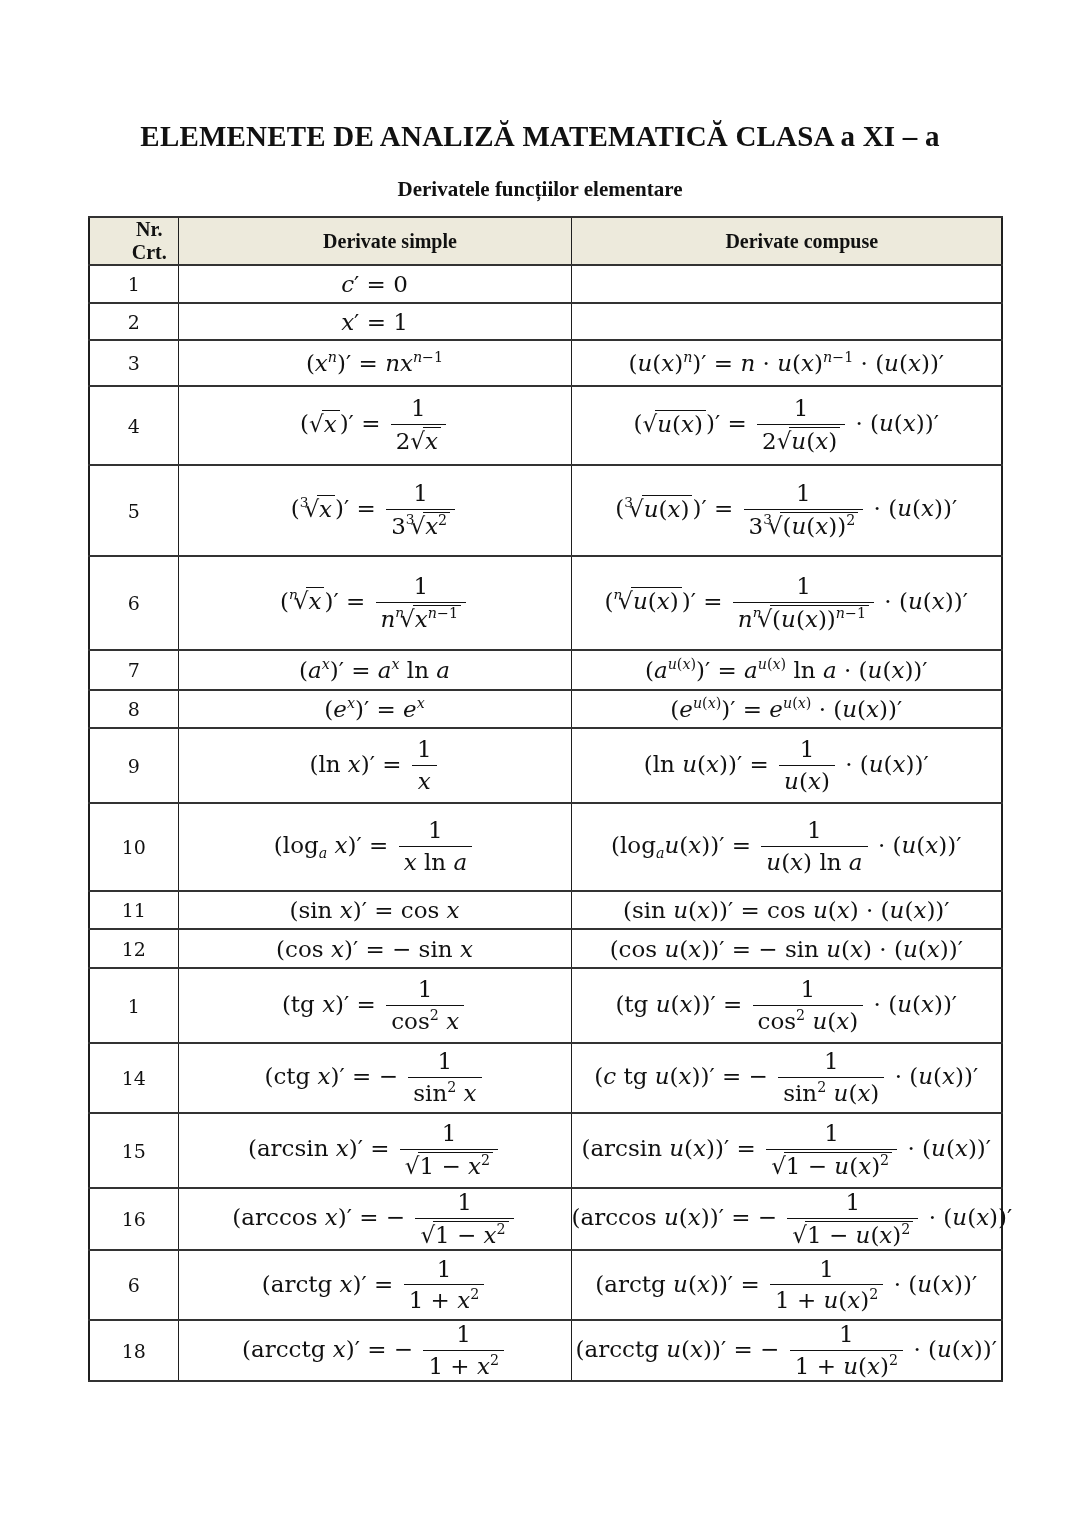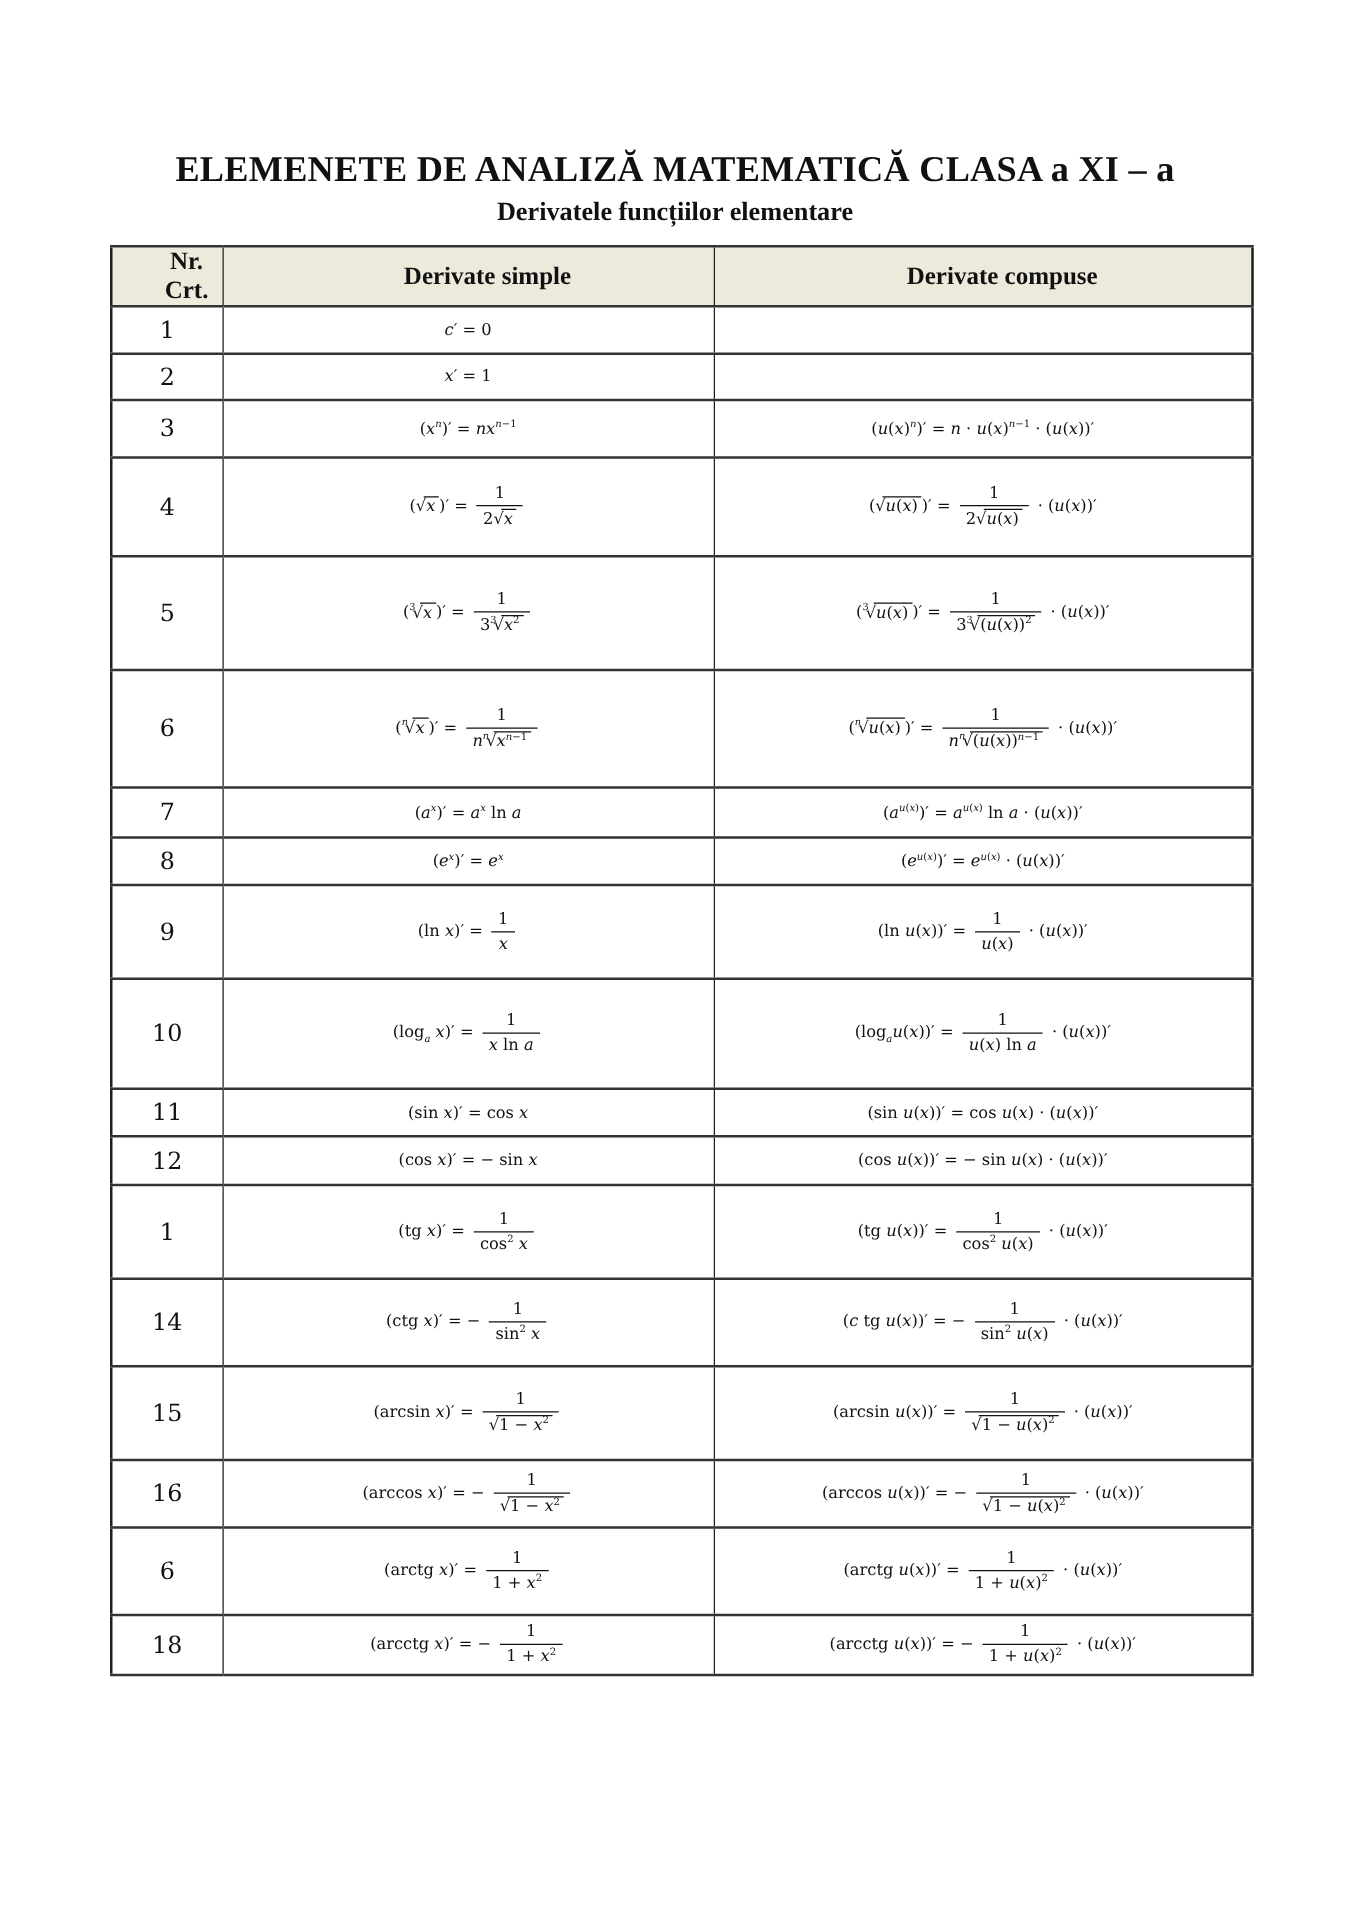--- a/index.html
+++ b/index.html
@@ -21,21 +21,21 @@
   }
   .title{
     padding-top:120px;
     text-align:center;
     font-size:29px;
     font-weight:bold;
     letter-spacing:0.2px;
     font-family:"Liberation Serif",serif;
   }
   .subtitle{
-    margin-top:4px;
+    margin-top:24px;
     text-align:center;
     font-size:21px;
     font-weight:bold;
   }
   table.deriv{
     margin:14px 0 0 88px;
     width:913px;
     border-collapse:collapse;
     table-layout:fixed;
     border:2px solid var(--border);
@@ -58,21 +58,21 @@
     height:38px;
     font-family:"Liberation Serif",serif;
     padding-left:31px;
   }
   td.nr{
     font-size:19px;
     font-family:"DejaVu Serif","Liberation Serif",serif;
   }
   
   td.m{
-    font-size:13px;
+    font-size:23px;
     font-family:"DejaVu Serif","Liberation Serif",serif;
     white-space:nowrap;
   }
   td.m i{font-style:italic;}
   td.m sup{font-size:0.62em;line-height:0;}
   td.m sub{font-size:0.62em;line-height:0;}
   .fr{
     display:inline-flex;
     flex-direction:column;
     text-align:center;

